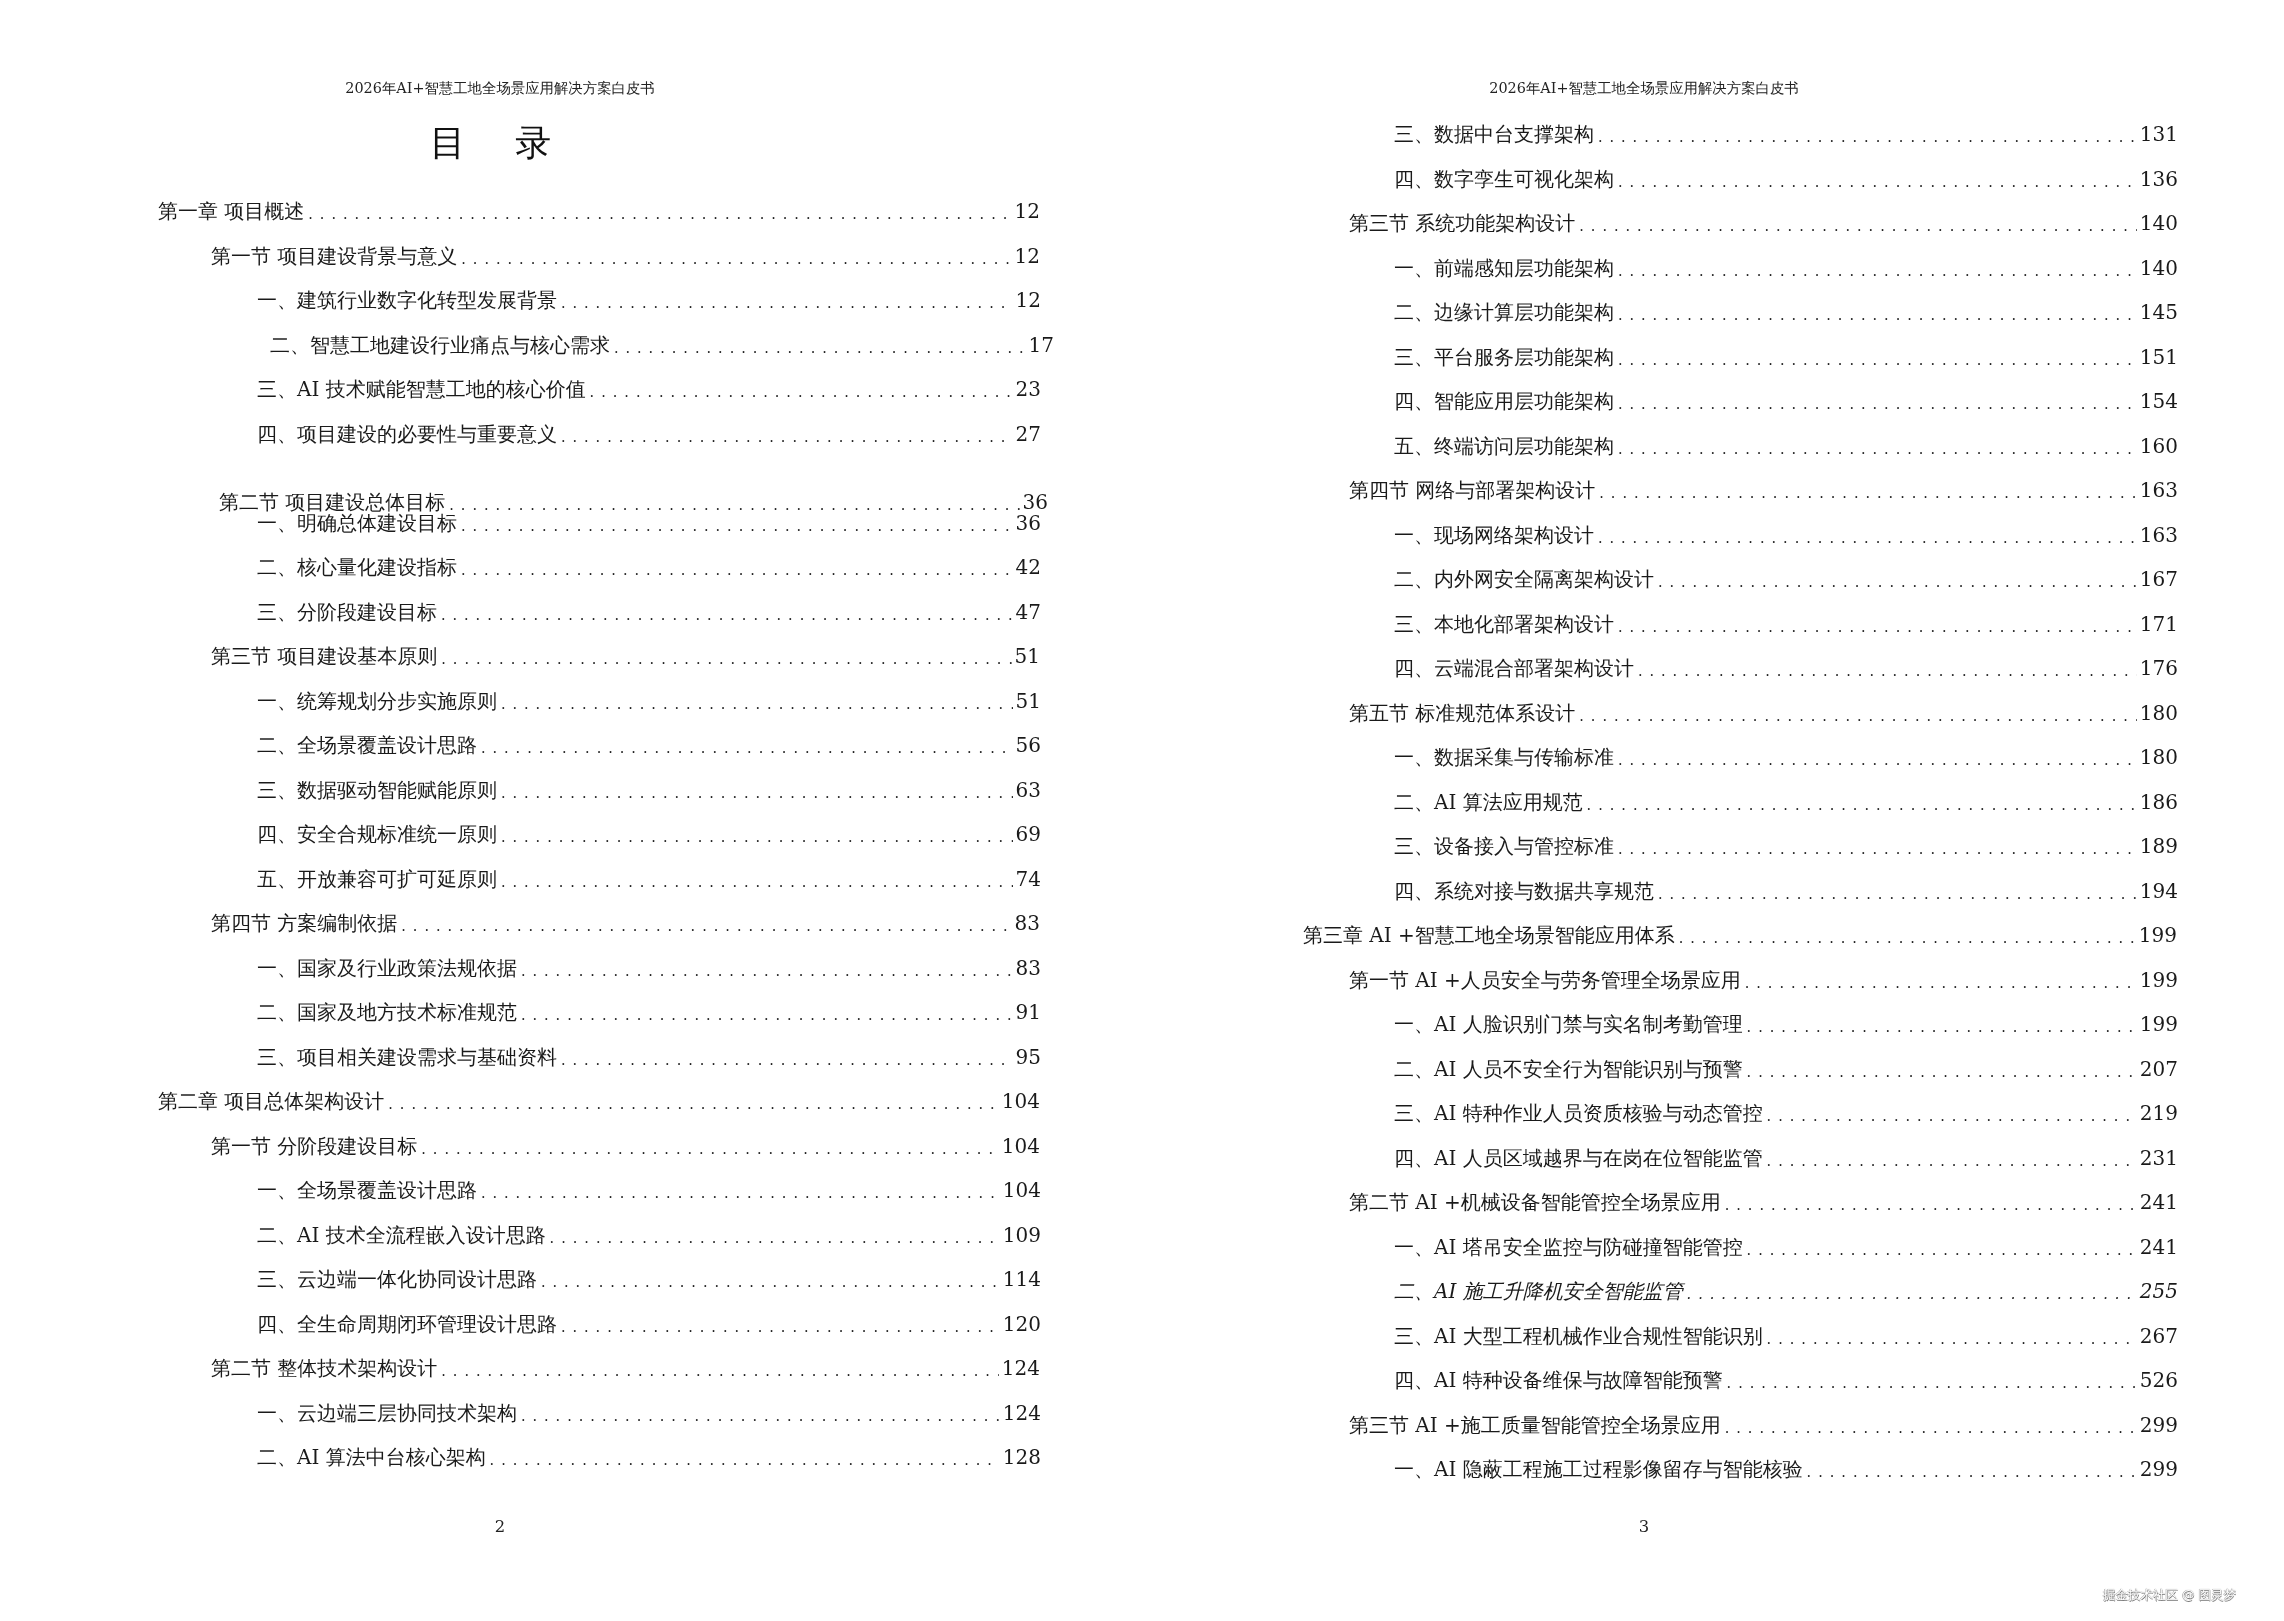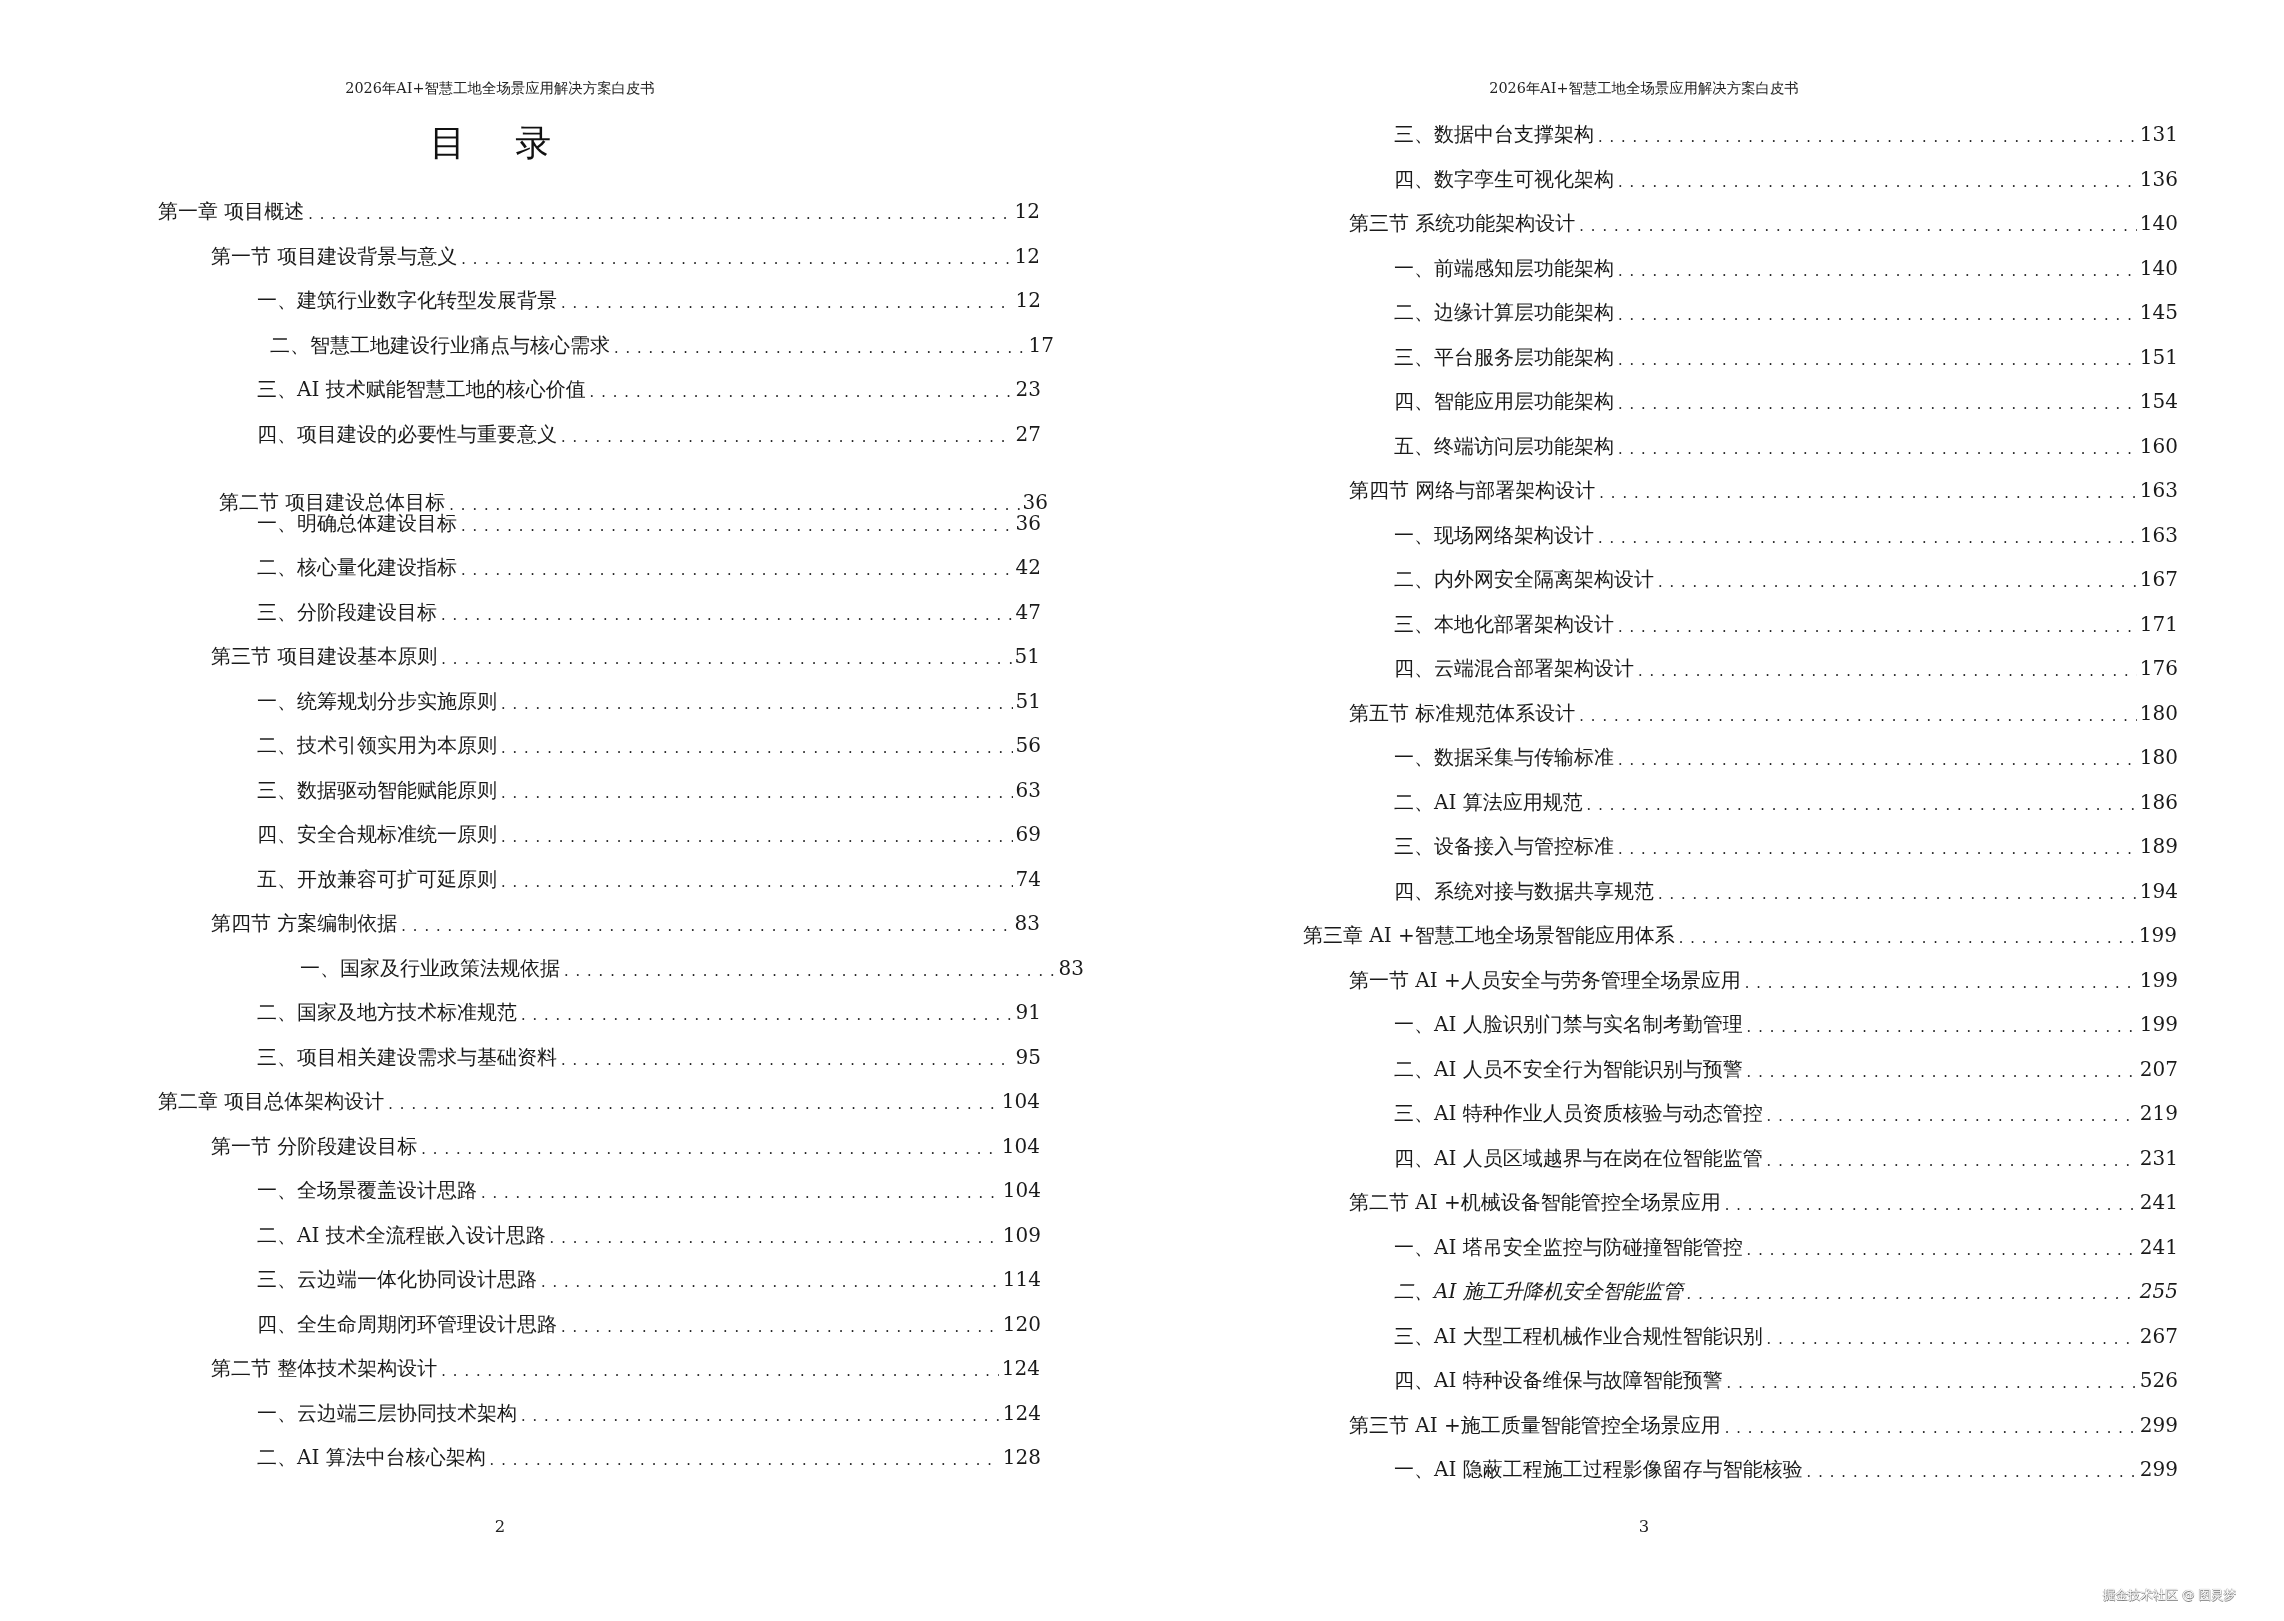--- a/index.html
+++ b/index.html
@@ -91,21 +91,21 @@
         <span class="toc-label">第三节  项目建设基本原则</span>
         <span class="toc-leader">........................................................................................................................................................................................................</span>
         <span class="toc-page">51</span>
       </li>
       <li class="toc-row toc-item" style="left: 257px; width: 784px; top: 490px;">
         <span class="toc-label">一、统筹规划分步实施原则</span>
         <span class="toc-leader">........................................................................................................................................................................................................</span>
         <span class="toc-page">51</span>
       </li>
       <li class="toc-row toc-item" style="left: 257px; width: 784px; top: 534px;">
-        <span class="toc-label">二、技术引领实用为本原则</span>
+        <span class="toc-label">二、全场景覆盖设计思路</span>
         <span class="toc-leader">........................................................................................................................................................................................................</span>
         <span class="toc-page">56</span>
       </li>
       <li class="toc-row toc-item" style="left: 257px; width: 784px; top: 579px;">
         <span class="toc-label">三、数据驱动智能赋能原则</span>
         <span class="toc-leader">........................................................................................................................................................................................................</span>
         <span class="toc-page">63</span>
       </li>
       <li class="toc-row toc-item" style="left: 257px; width: 784px; top: 623px;">
         <span class="toc-label">四、安全合规标准统一原则</span>
@@ -115,21 +115,21 @@
       <li class="toc-row toc-item" style="left: 257px; width: 784px; top: 668px;">
         <span class="toc-label">五、开放兼容可扩可延原则</span>
         <span class="toc-leader">........................................................................................................................................................................................................</span>
         <span class="toc-page">74</span>
       </li>
       <li class="toc-row toc-section" style="left: 211px; width: 829px; top: 712px;">
         <span class="toc-label">第四节  方案编制依据</span>
         <span class="toc-leader">........................................................................................................................................................................................................</span>
         <span class="toc-page">83</span>
       </li>
-      <li class="toc-row toc-item" style="left: 257px; width: 784px; top: 757px; margin-left: 43px;">
+      <li class="toc-row toc-item" style="left: 257px; width: 784px; top: 757px;">
         <span class="toc-label">一、国家及行业政策法规依据</span>
         <span class="toc-leader">........................................................................................................................................................................................................</span>
         <span class="toc-page">83</span>
       </li>
       <li class="toc-row toc-item" style="left: 257px; width: 784px; top: 801px;">
         <span class="toc-label">二、国家及地方技术标准规范</span>
         <span class="toc-leader">........................................................................................................................................................................................................</span>
         <span class="toc-page">91</span>
       </li>
       <li class="toc-row toc-item" style="left: 257px; width: 784px; top: 846px;">

